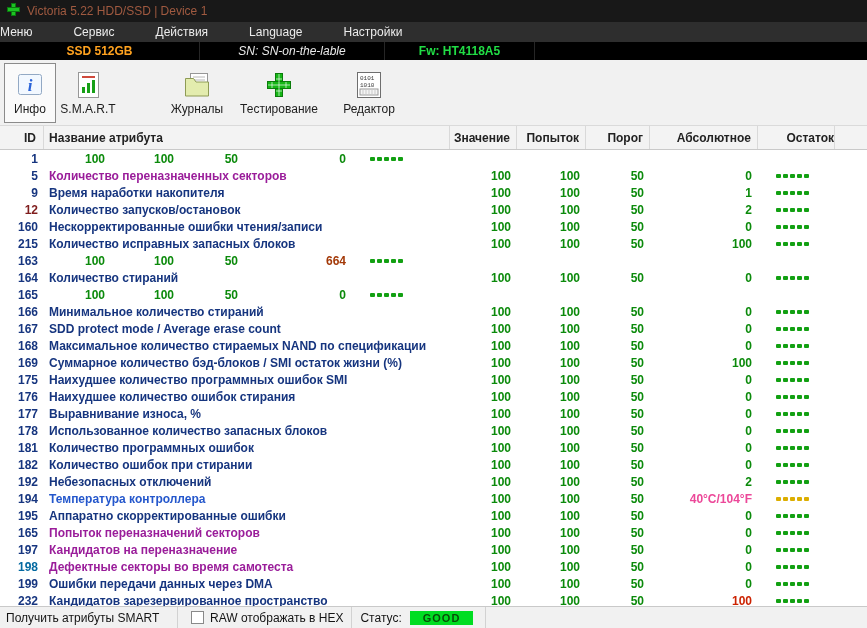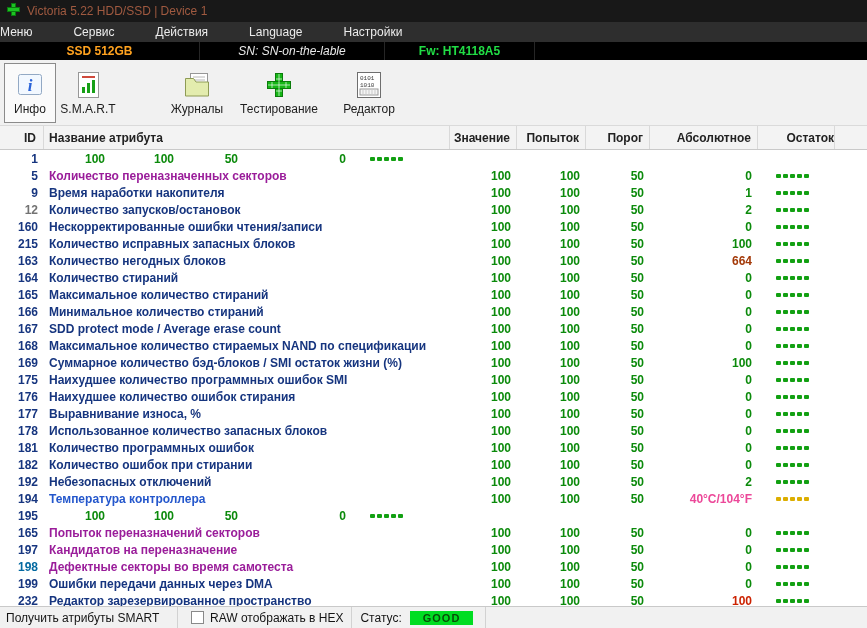--- a/index.html
+++ b/index.html
@@ -193,21 +193,21 @@
         <span class="cell w5 ar" style="color:#0b8a0b">1</span>
         <span class="cell w6 dots-box">
           <i class="dot" style="background:#12a012"></i>
           <i class="dot" style="background:#12a012"></i>
           <i class="dot" style="background:#12a012"></i>
           <i class="dot" style="background:#12a012"></i>
           <i class="dot" style="background:#12a012"></i>
         </span>
       </div>
       <div class="row">
-        <span class="cell w0 ar" style="color:#737373">12</span>
+        <span class="cell w0 ar" style="color:#7f1d1d">12</span>
         <span class="cell w1" style="color:#16357f">Количество запусков/остановок</span>
         <span class="cell w2 ar" style="color:#0b8a0b">100</span>
         <span class="cell w3 ar" style="color:#0b8a0b">100</span>
         <span class="cell w4 ar" style="color:#0b8a0b">50</span>
         <span class="cell w5 ar" style="color:#0b8a0b">2</span>
         <span class="cell w6 dots-box">
           <i class="dot" style="background:#12a012"></i>
           <i class="dot" style="background:#12a012"></i>
           <i class="dot" style="background:#12a012"></i>
           <i class="dot" style="background:#12a012"></i>
@@ -239,21 +239,20 @@
         <span class="cell w6 dots-box">
           <i class="dot" style="background:#12a012"></i>
           <i class="dot" style="background:#12a012"></i>
           <i class="dot" style="background:#12a012"></i>
           <i class="dot" style="background:#12a012"></i>
           <i class="dot" style="background:#12a012"></i>
         </span>
       </div>
       <div class="row">
         <span class="cell w0 ar" style="color:#16357f">163</span>
-        <span class="cell w1" style="color:#16357f">Количество негодных блоков</span>
         <span class="cell w2 ar" style="color:#0b8a0b">100</span>
         <span class="cell w3 ar" style="color:#0b8a0b">100</span>
         <span class="cell w4 ar" style="color:#0b8a0b">50</span>
         <span class="cell w5 ar" style="color:#a33908">664</span>
         <span class="cell w6 dots-box">
           <i class="dot" style="background:#12a012"></i>
           <i class="dot" style="background:#12a012"></i>
           <i class="dot" style="background:#12a012"></i>
           <i class="dot" style="background:#12a012"></i>
           <i class="dot" style="background:#12a012"></i>
@@ -269,21 +268,20 @@
         <span class="cell w6 dots-box">
           <i class="dot" style="background:#12a012"></i>
           <i class="dot" style="background:#12a012"></i>
           <i class="dot" style="background:#12a012"></i>
           <i class="dot" style="background:#12a012"></i>
           <i class="dot" style="background:#12a012"></i>
         </span>
       </div>
       <div class="row">
         <span class="cell w0 ar" style="color:#16357f">165</span>
-        <span class="cell w1" style="color:#16357f">Максимальное количество стираний</span>
         <span class="cell w2 ar" style="color:#0b8a0b">100</span>
         <span class="cell w3 ar" style="color:#0b8a0b">100</span>
         <span class="cell w4 ar" style="color:#0b8a0b">50</span>
         <span class="cell w5 ar" style="color:#0b8a0b">0</span>
         <span class="cell w6 dots-box">
           <i class="dot" style="background:#12a012"></i>
           <i class="dot" style="background:#12a012"></i>
           <i class="dot" style="background:#12a012"></i>
           <i class="dot" style="background:#12a012"></i>
           <i class="dot" style="background:#12a012"></i>
@@ -464,20 +462,21 @@
         <span class="cell w6 dots-box">
           <i class="dot" style="background:#dcae00"></i>
           <i class="dot" style="background:#dcae00"></i>
           <i class="dot" style="background:#dcae00"></i>
           <i class="dot" style="background:#dcae00"></i>
           <i class="dot" style="background:#dcae00"></i>
         </span>
       </div>
       <div class="row">
         <span class="cell w0 ar" style="color:#16357f">195</span>
+        <span class="cell w1" style="color:#16357f">Аппаратно скорректированные ошибки</span>
         <span class="cell w2 ar" style="color:#0b8a0b">100</span>
         <span class="cell w3 ar" style="color:#0b8a0b">100</span>
         <span class="cell w4 ar" style="color:#0b8a0b">50</span>
         <span class="cell w5 ar" style="color:#0b8a0b">0</span>
         <span class="cell w6 dots-box">
           <i class="dot" style="background:#12a012"></i>
           <i class="dot" style="background:#12a012"></i>
           <i class="dot" style="background:#12a012"></i>
           <i class="dot" style="background:#12a012"></i>
           <i class="dot" style="background:#12a012"></i>
@@ -538,21 +537,21 @@
         <span class="cell w6 dots-box">
           <i class="dot" style="background:#12a012"></i>
           <i class="dot" style="background:#12a012"></i>
           <i class="dot" style="background:#12a012"></i>
           <i class="dot" style="background:#12a012"></i>
           <i class="dot" style="background:#12a012"></i>
         </span>
       </div>
       <div class="row">
         <span class="cell w0 ar" style="color:#16357f">232</span>
-        <span class="cell w1" style="color:#16357f">Редактор зарезервированное пространство</span>
+        <span class="cell w1" style="color:#16357f">Кандидатов зарезервированное пространство</span>
         <span class="cell w2 ar" style="color:#0b8a0b">100</span>
         <span class="cell w3 ar" style="color:#0b8a0b">100</span>
         <span class="cell w4 ar" style="color:#0b8a0b">50</span>
         <span class="cell w5 ar" style="color:#cc2200">100</span>
         <span class="cell w6 dots-box">
           <i class="dot" style="background:#12a012"></i>
           <i class="dot" style="background:#12a012"></i>
           <i class="dot" style="background:#12a012"></i>
           <i class="dot" style="background:#12a012"></i>
           <i class="dot" style="background:#12a012"></i>

